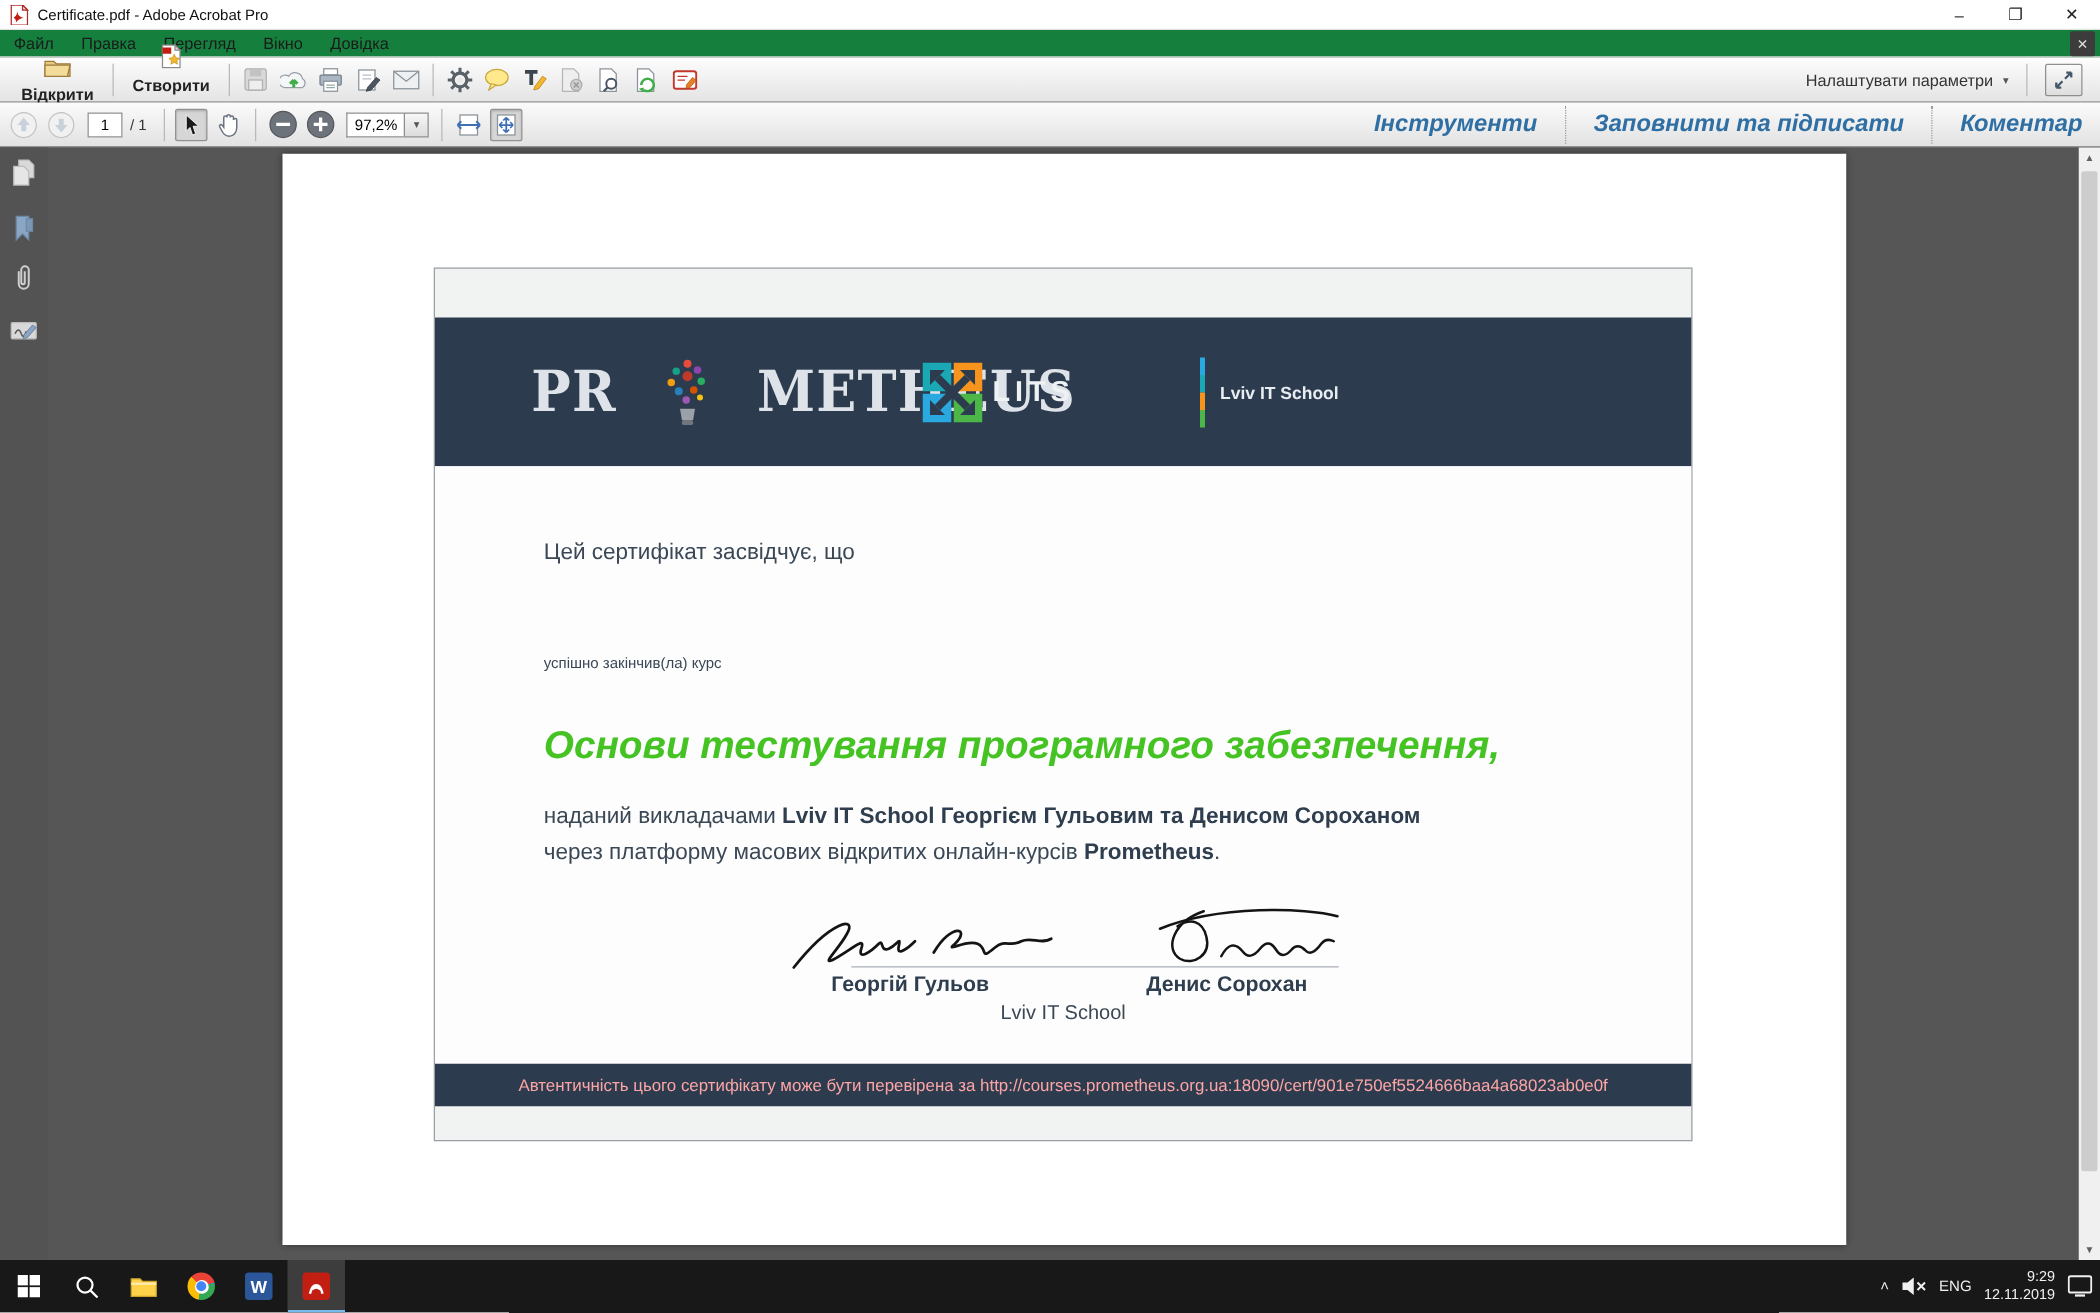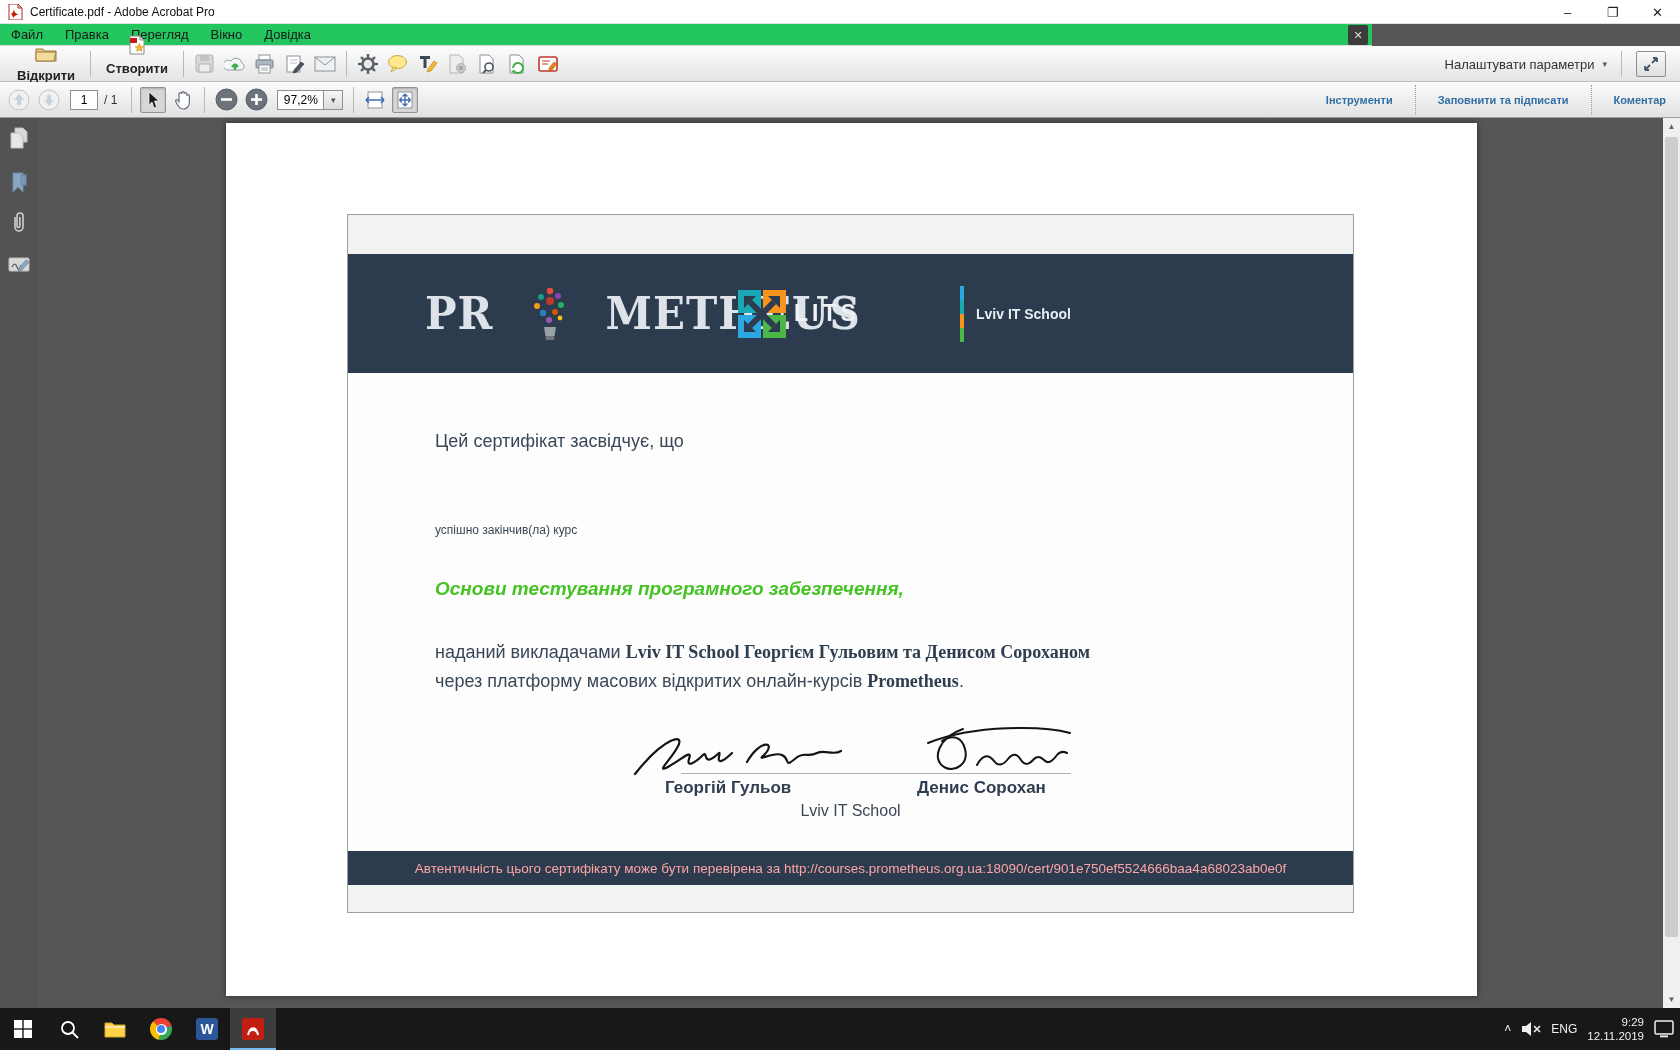--- a/index.html
+++ b/index.html
@@ -8,39 +8,39 @@
   .screen { position:relative; width:1680px; height:1050px; background:#565656; }
 
   
   .titlebar { position:absolute; left:0; top:0; width:1680px; height:24px; background:#ffffff; display:flex; align-items:center; border-bottom:1px solid #e2e2e2;}
   .titlebar .appicon { width:15px; height:16px; margin:0 7px 0 8px; }
   .titlebar .title { font-size:12px; color:#111; }
   .wincontrols { position:absolute; right:0; top:0; height:24px; display:flex; }
   .winbtn { width:45px; height:24px; display:flex; align-items:center; justify-content:center; font-size:13px; color:#222; cursor:default; }
 
   
-  .menubar { position:absolute; left:0; top:24px; width:1372px; height:22px; background:#22c55e; display:flex; align-items:center; border-bottom:1px solid #d9d9d9; }
+  .menubar { position:absolute; left:0; top:24px; width:1680px; height:22px; background:#15803d; display:flex; align-items:center; border-bottom:1px solid #d9d9d9; }
   .menuitem { font-size:13px; color:#1a1a1a; padding:0 11px; height:22px; display:flex; align-items:center; }
   .menubar-close { position:absolute; right:4px; top:1px; width:20px; height:20px; display:flex; align-items:center; justify-content:center; font-size:11px; color:#444; background:#3c3c3c; color:#ddd; border-radius:2px; }
 
   
   .toolbar1 { position:absolute; left:0; top:46px; width:1680px; height:36px; background:linear-gradient(#fdfdfd,#e4e4e4); border-bottom:1px solid #bdbdbd; display:flex; align-items:center; }
   .toolbar2 { position:absolute; left:0; top:82px; width:1680px; height:36px; background:linear-gradient(#fbfbfb,#e2e2e2); border-bottom:1px solid #9c9c9c; display:flex; align-items:center; }
   .tsep { width:1px; height:26px; background:#b9b9b9; margin:0 6px; }
   .tbtn { display:flex; align-items:center; gap:6px; padding:3px 8px; border:1px solid transparent; border-radius:2px;flex-direction:column; }
   .tbtn .lbl { font-size:13px; font-weight:bold; color:#222; }
   .iconbtn { width:26px; height:26px; display:flex; align-items:center; justify-content:center; border:1px solid transparent; border-radius:2px; margin:0 2px; }
   .caret { font-size:9px; color:#555; }
   .pressed { background:#d6d6d6; border:1px solid #929292; box-shadow:inset 0 1px 2px rgba(0,0,0,.2); }
   .pageinput { width:28px; height:20px; border:1px solid #8f8f8f; background:#fff; font-size:12px; text-align:center; font-family:"Liberation Sans",sans-serif; }
   .pagetotal { font-size:12px; color:#333; margin:0 8px 0 6px; }
   .zoominput { width:46px; height:20px; border:1px solid #8f8f8f; border-right:none; background:#fff; font-size:12px; text-align:center; font-family:"Liberation Sans",sans-serif; }
   .zoomdd { width:20px; height:20px; border:1px solid #8f8f8f; background:linear-gradient(#f7f7f7,#dcdcdc); display:flex; align-items:center; justify-content:center; }
   .rightlabels { position:absolute; right:14px; top:0; height:36px; display:flex; align-items:center; }
-  .bluelbl { font-size:11px; font-weight:bold; color:#2f6fa3; padding:0 22px; white-space:nowrap; }
+  .bluelbl { font-size:19px; font-weight:bold; color:#2f6fa3; padding:0 22px; white-space:nowrap;font-style:italic; }
   .dotsep { width:1px; height:30px; border-left:1px dotted #9a9a9a; }
   .customize { position:absolute; right:14px; top:0; height:36px; display:flex; align-items:center; gap:8px;justify-content:space-between; }
   .customize .txt { font-size:13px; color:#333; }
   .expandbtn { width:30px; height:26px; border:1px solid #8f8f8f; border-radius:2px; background:linear-gradient(#fafafa,#dedede); display:flex; align-items:center; justify-content:center; }
 
   
   .content { position:absolute; left:0; top:118px; width:1680px; height:890px; background:#565656; }
   .sidebar { position:absolute; left:0; top:0; width:38px; height:890px; background:#535353; }
   .sbicon { position:absolute; left:7px; width:24px; height:24px; display:flex; align-items:center; justify-content:center; }
   .scrollbar { position:absolute; right:0; top:0; width:17px; height:890px; background:#f0f0f0; }
@@ -62,23 +62,23 @@
   .cert-title { position:absolute; right:87px; top:26px; text-align:right; }
   .cert-title .t1 { font-size:31px; font-weight:bold; color:#d9e2ec; letter-spacing:1px; }
   .cert-title .t2 { font-size:19px; font-style:italic; color:#b9c6d3; margin-top:4px; }
   .cert-mid { position:absolute; left:0; top:158px; width:100%; height:478px; background:#fdfdfe; }
   .cert-footer { position:absolute; left:0; top:636px; width:100%; height:34px; background:#2d3b4e; display:flex; align-items:center; justify-content:center; }
   .cert-footer .url { font-size:13.5px; color:#fca5a5; }
   .ctext { position:absolute; left:87px; color:#3a4856; }
   .intro { top:58px; font-size:18px; }
   .cname { top:80px; font-size:54px; font-weight:bold; color:#0ea5ad; }
   .completed { top:150px; font-size:12px; }
-  .course { top:205px; font-size:19px; font-weight:bold; font-style:italic; color:#44c322; }
+  .course { top:205px; font-size:31px; font-weight:bold; font-style:italic; color:#44c322; }
   .para { top:265px; font-size:18px; line-height:29px; }
-  .para b { color:#2f3e4e;font-family:Liberation Serif, serif; }
+  .para b { color:#2f3e4e; }
   .sig1 { position:absolute; left:283px; top:355px; }
   .sig2 { position:absolute; left:575px; top:348px; }
   .sigline { position:absolute; left:333px; top:400px; width:390px; height:1px; background:#aab0b5; }
   .signame { position:absolute; top:405px; font-size:17px; font-weight:bold; color:#2f3e4e; white-space:nowrap; }
   .sigorg { position:absolute; left:0; width:100%; top:429px; text-align:center; font-size:16px; color:#3a4856; }
 
   
   .taskbar { position:absolute; left:0; top:1008px; width:1680px; height:42px; background:#181818; display:flex; align-items:center; }
   .tbicon { width:46px; height:42px; display:flex; align-items:center; justify-content:center; }
   .tbicon.active { background:#3d3d3d; box-shadow:inset 0 -2px 0 #76b9ed; }

